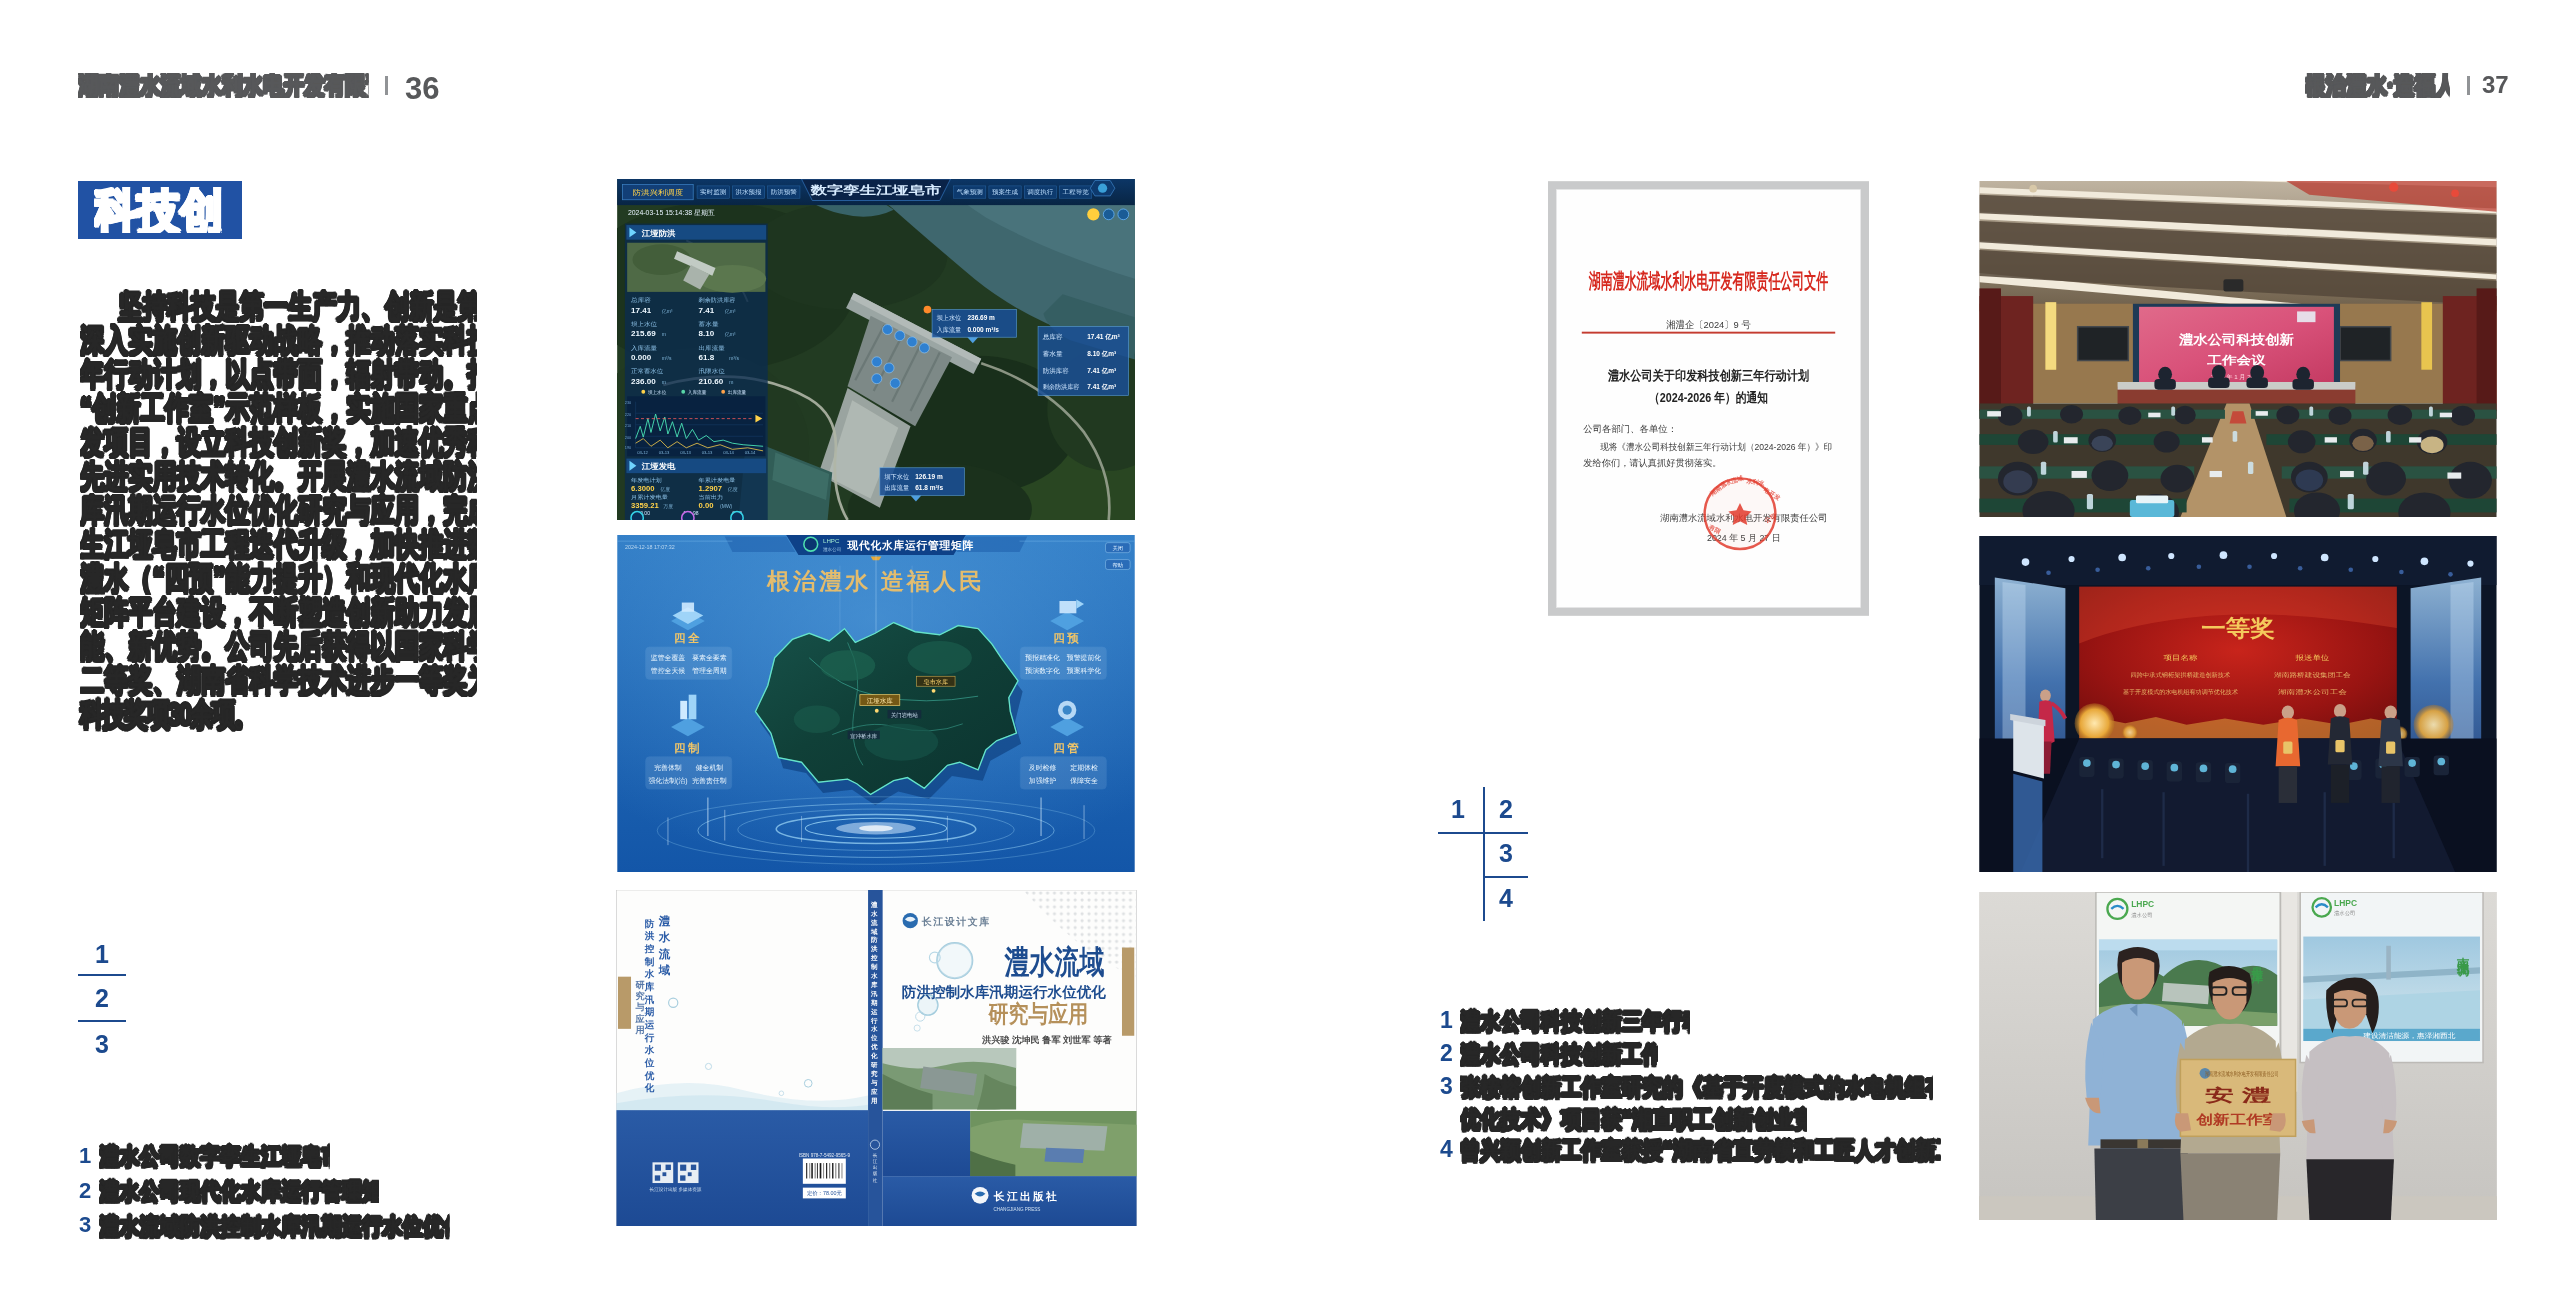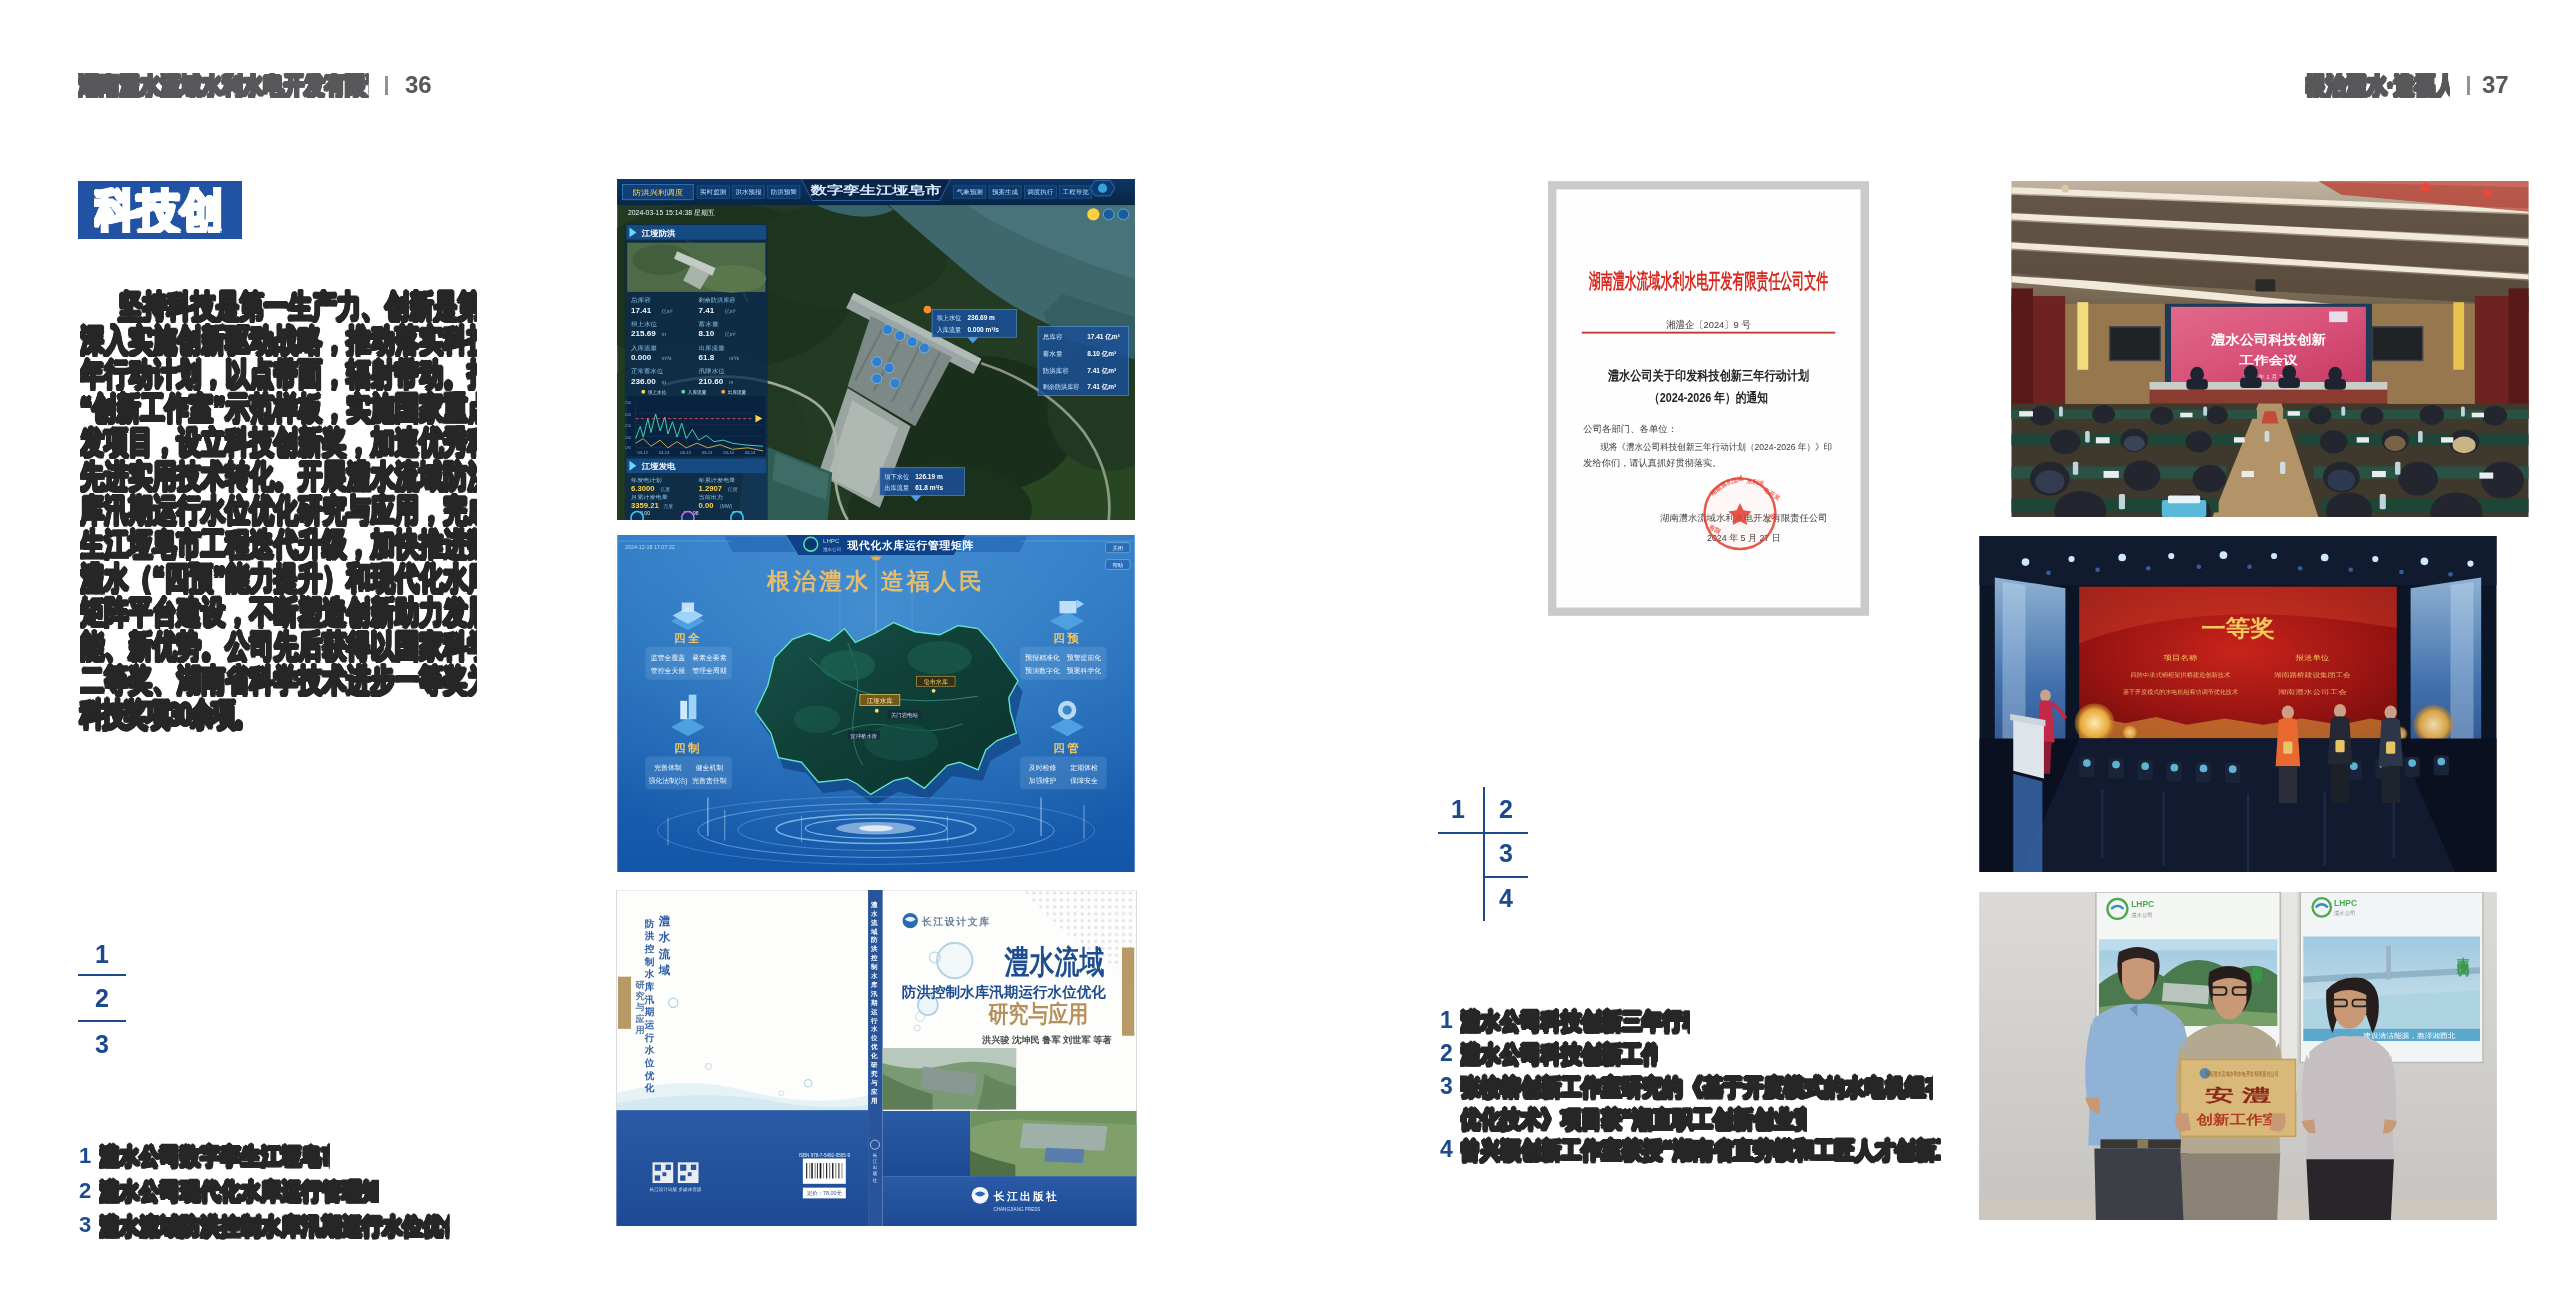--- a/index.html
+++ b/index.html
@@ -12,21 +12,21 @@
 .cap{font-size:21px;line-height:35px;color:#272727;font-weight:bold;}
 .capn{font-size:22px;font-weight:bold;color:#1c4a8e;}
 </style>
 </head>
 <body>
 
 <div class="abs jl" style="left:78px;top:73px;width:367px;font-size:26px;color:#57585a;line-height:24.6px;transform:scaleX(0.791);transform-origin:0 0;">湖南澧水流域水利水电开发有限责任公司</div>
 
 <div class="abs" style="left:385px;top:76px;width:3.1px;height:19px;background:#919396;"></div>
 
-<div class="abs" style="left:405px;top:71px;font-size:24px;font-weight:bold;color:#57585a;">36</div>
+<div class="abs" style="left:405px;top:71px;font-size:31px;font-weight:bold;color:#57585a;">36</div>
 
 <div class="abs" style="left:78px;top:181px;width:164px;height:58px;background:#2152a4;">
   <div class="abs jl" style="left:16px;top:6.1px;width:155px;font-size:52px;color:#ffffff;line-height:46px;transform:scaleX(0.826);transform-origin:0 0;">科技创新</div>
 </div>
 
 <div class="abs" id="para" style="left:80px;top:289px;width:524px;transform:scaleX(0.757);transform-origin:0 0;">
   <div class="jl" style="font-size:32px;line-height:34px;color:#272727;"><span style="display:inline-block;width:51px;"></span>坚持科技是第一生产力、创新是第一动力，</div>
   <div class="jl" style="font-size:32px;line-height:34px;color:#272727;">深入实施创新驱动战略，推动落实科技创新三</div>
   <div class="jl" style="font-size:32px;line-height:34px;color:#272727;">年行动计划，以点带面，辐射带动。打造省部级</div>
   <div class="jl" style="font-size:32px;line-height:34px;color:#272727;">“创新工作室”示范样板，实施国家重点科技研</div>
@@ -671,21 +671,21 @@
 <div class="abs jl cap" style="left:1460px;top:1037px;width:225px;font-size:23px;transform:scaleX(0.88);transform-origin:0 0;">澧水公司科技创新工作会议</div>
 
 <div class="abs capn" style="left:1440px;top:1073px;font-size:23px;">3</div>
 <div class="abs jl cap" style="left:1460px;top:1070px;width:537px;font-size:23px;transform:scaleX(0.88);transform-origin:0 0;">张桉榕创新工作室研究的《基于开度模式的水电机组有功调节</div>
 
 <div class="abs jl cap" style="left:1460px;top:1102px;width:394px;font-size:23px;transform:scaleX(0.88);transform-origin:0 0;">优化技术》项目获“湘直职工创新创业竞赛一等奖”</div>
 
 <div class="abs capn" style="left:1440px;top:1136px;font-size:23px;">4</div>
 <div class="abs jl cap" style="left:1460px;top:1133px;width:546px;font-size:23px;transform:scaleX(0.88);transform-origin:0 0;">曾兴颖创新工作室获授“湖南省直劳模和工匠人才创新工作室”</div>
 
-<div class="abs" id="img-conf" style="left:1979px;top:181px;width:518px;height:255px;margin-left:32px;">
+<div class="abs" id="img-conf" style="left:1979px;top:181px;width:518px;height:255px;">
 <svg width="518" height="336" viewBox="0 0 674 438">
 <defs>
 <linearGradient id="cscr" x1="0" y1="0" x2="1" y2="1">
   <stop offset="0" stop-color="#e06a8a"></stop>
           <stop offset="0.5" stop-color="#d9527a"></stop>
           <stop offset="1" stop-color="#c43a62"></stop>
 </linearGradient>
 <linearGradient id="cceil" x1="0" y1="0" x2="0" y2="1">
   <stop offset="0" stop-color="#bfb3a0"></stop>
           <stop offset="1" stop-color="#6e5f4a"></stop>

